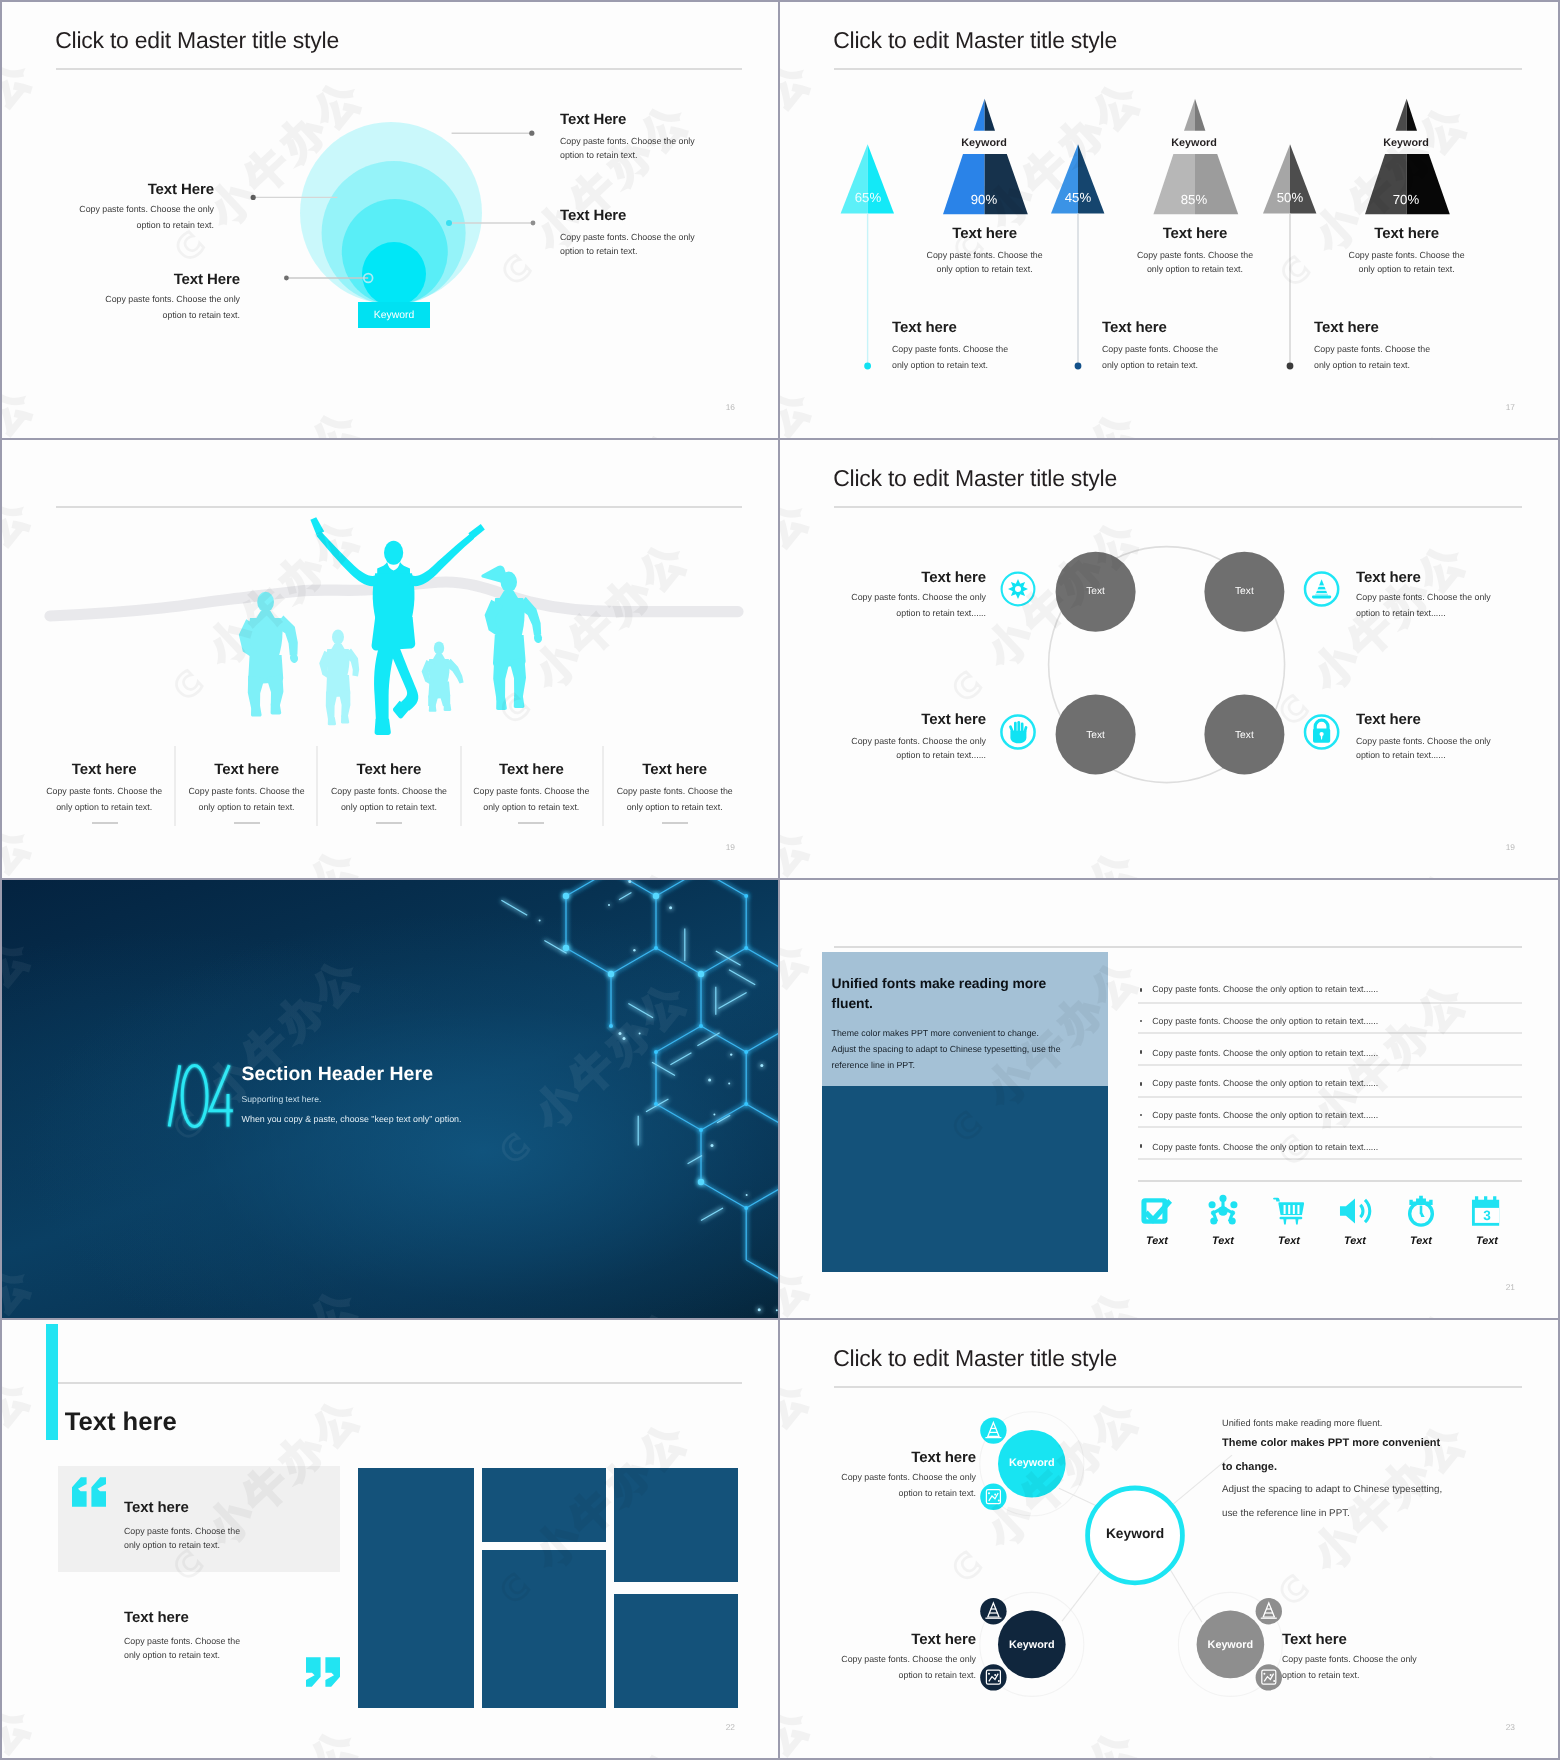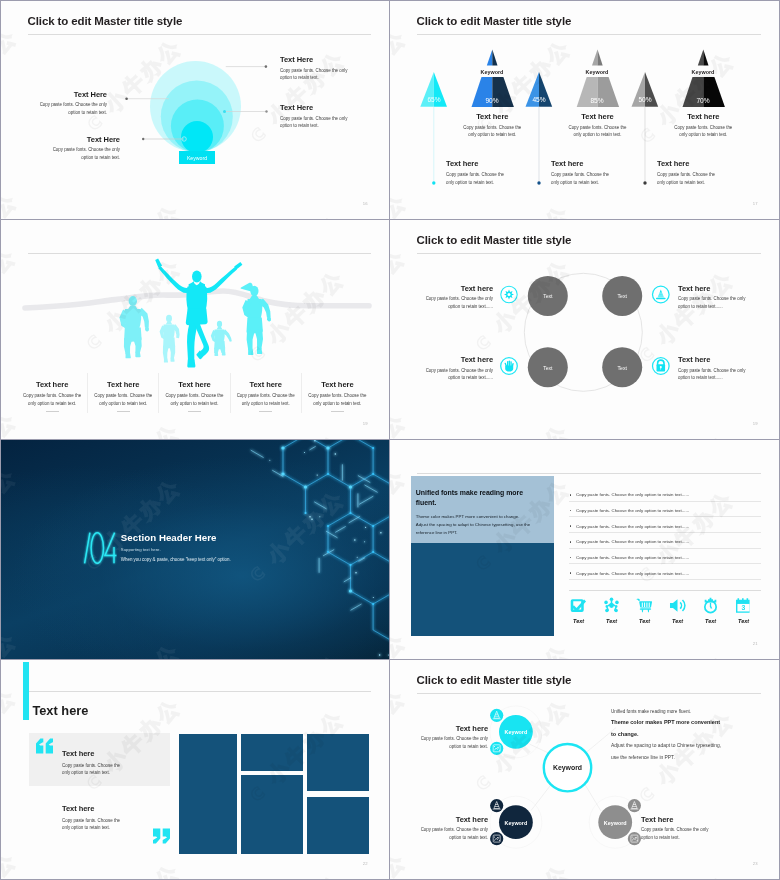--- a/index.html
+++ b/index.html
@@ -14,21 +14,21 @@
   .s4{left:390px;top:220px; width:389px;height:219px;}
   .s5{left:1px;  top:440px; width:388px;height:219px;}
   .s6{left:390px;top:440px; width:389px;height:219px;}
   .s7{left:1px;  top:660px; width:388px;height:219px;}
   .s8{left:390px;top:660px; width:389px;height:219px;}
 
   
   .wm{position:absolute;inset:0;pointer-events:none;z-index:3;opacity:1;}
 
   
-  .ttl{position:absolute;left:26.6px;top:13.6px;font-size:11.5px;font-weight:bold;
+  .ttl{position:absolute;left:26.6px;top:13.6px;font-size:11.5px;font-weight:normal;
        color:#231f20;letter-spacing:-0.12px;white-space:nowrap;}
   .ttl-rule{position:absolute;left:27px;right:18px;top:33.3px;height:0.8px;background:#dcdcdc;}
   .pg{position:absolute;right:21.5px;bottom:13.5px;font-size:4.2px;color:#b9b9b9;}
 
   .h2{font-size:7.5px;font-weight:bold;color:#1c1c1c;letter-spacing:-0.05px;}
   .bd{font-size:4.42px;color:#3a3a3a;line-height:7.6px;}
 
   
   .s1svg{position:absolute;left:0;top:0;z-index:1;}
   .kwbox{position:absolute;left:178px;top:150px;width:36px;height:13px;background:#00e1f2;

